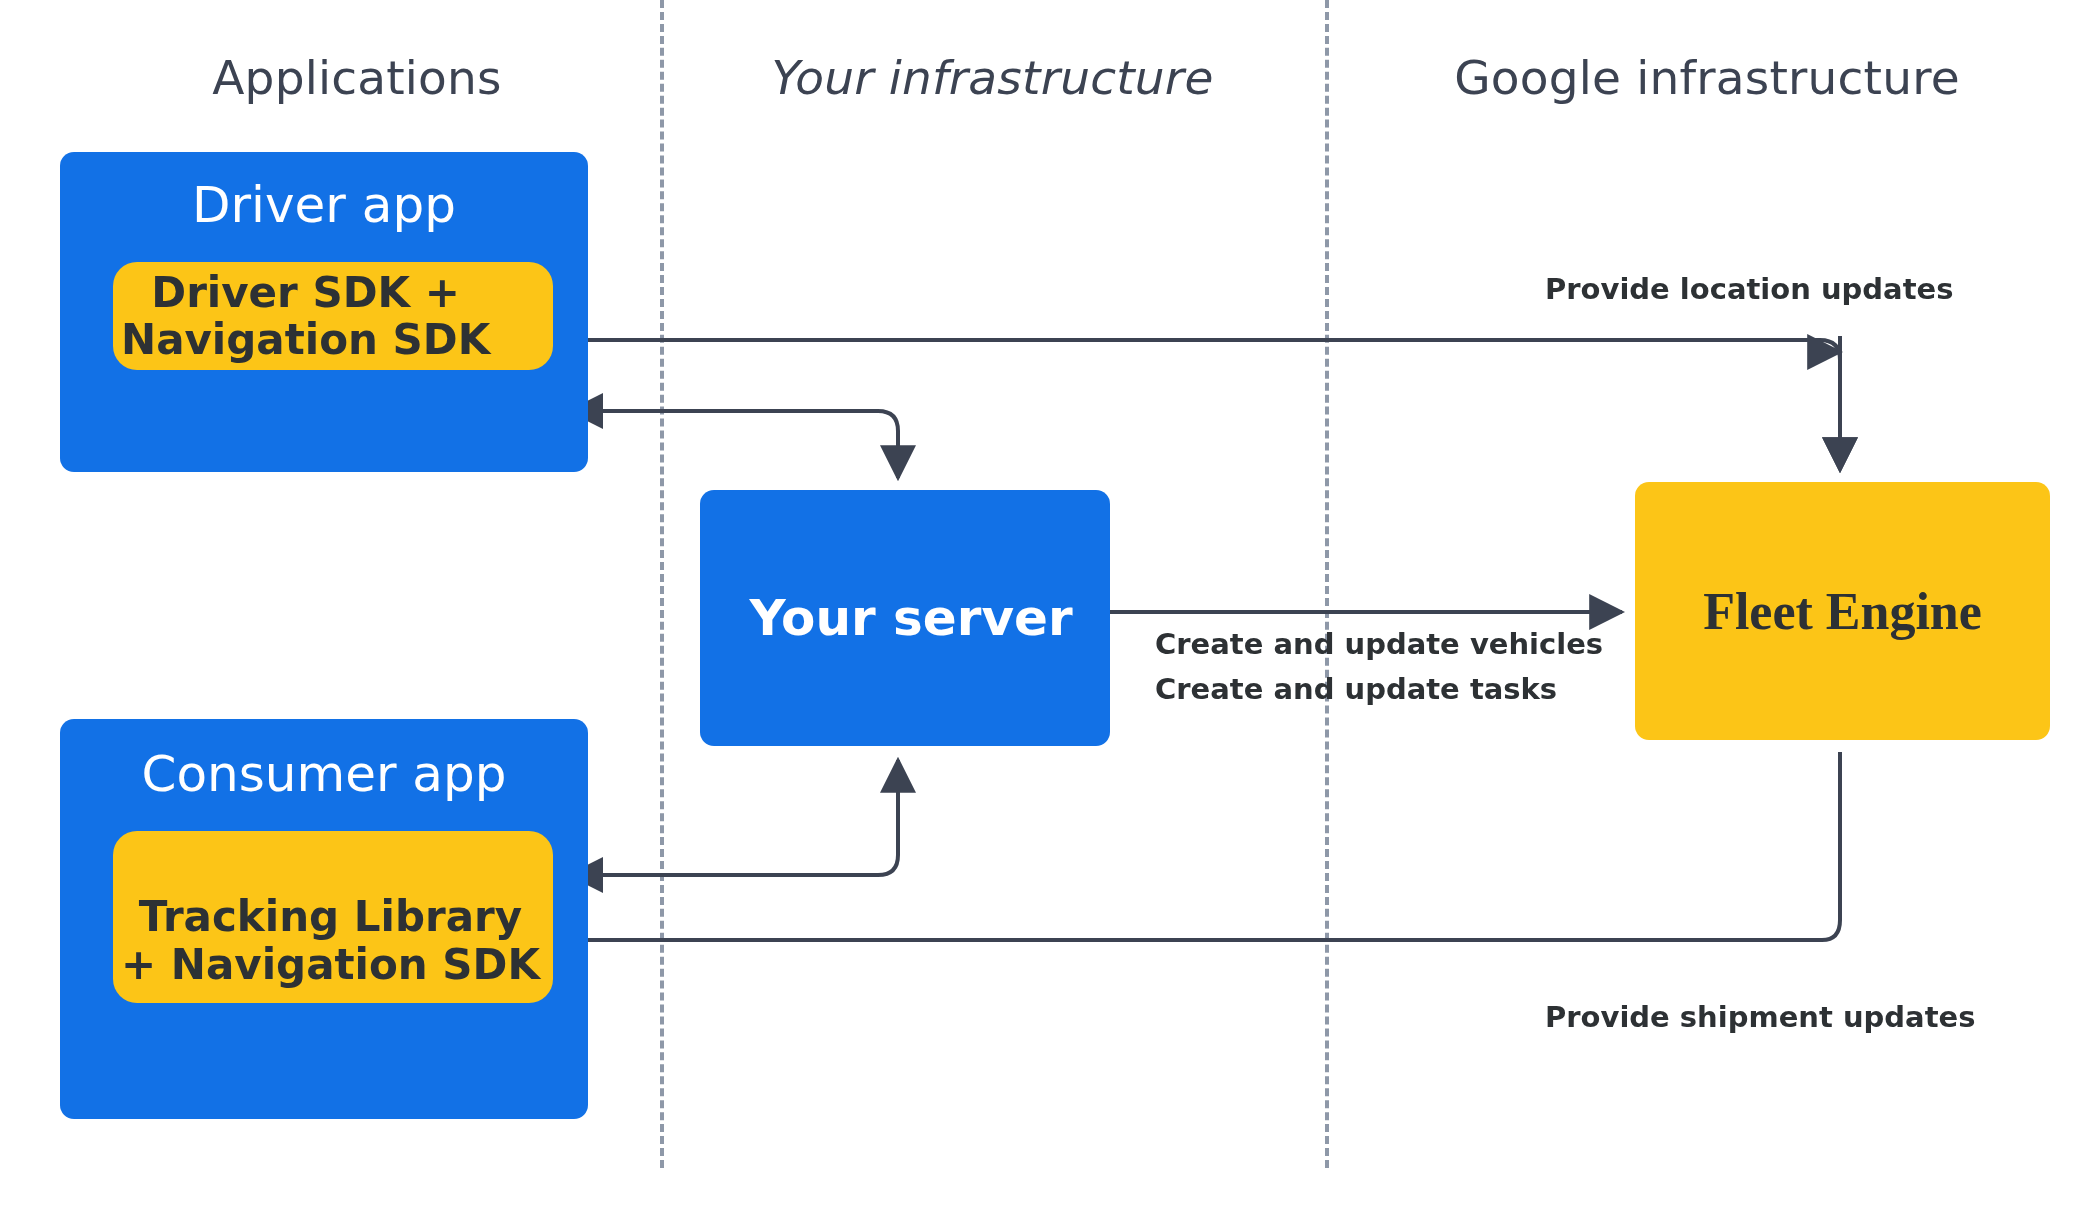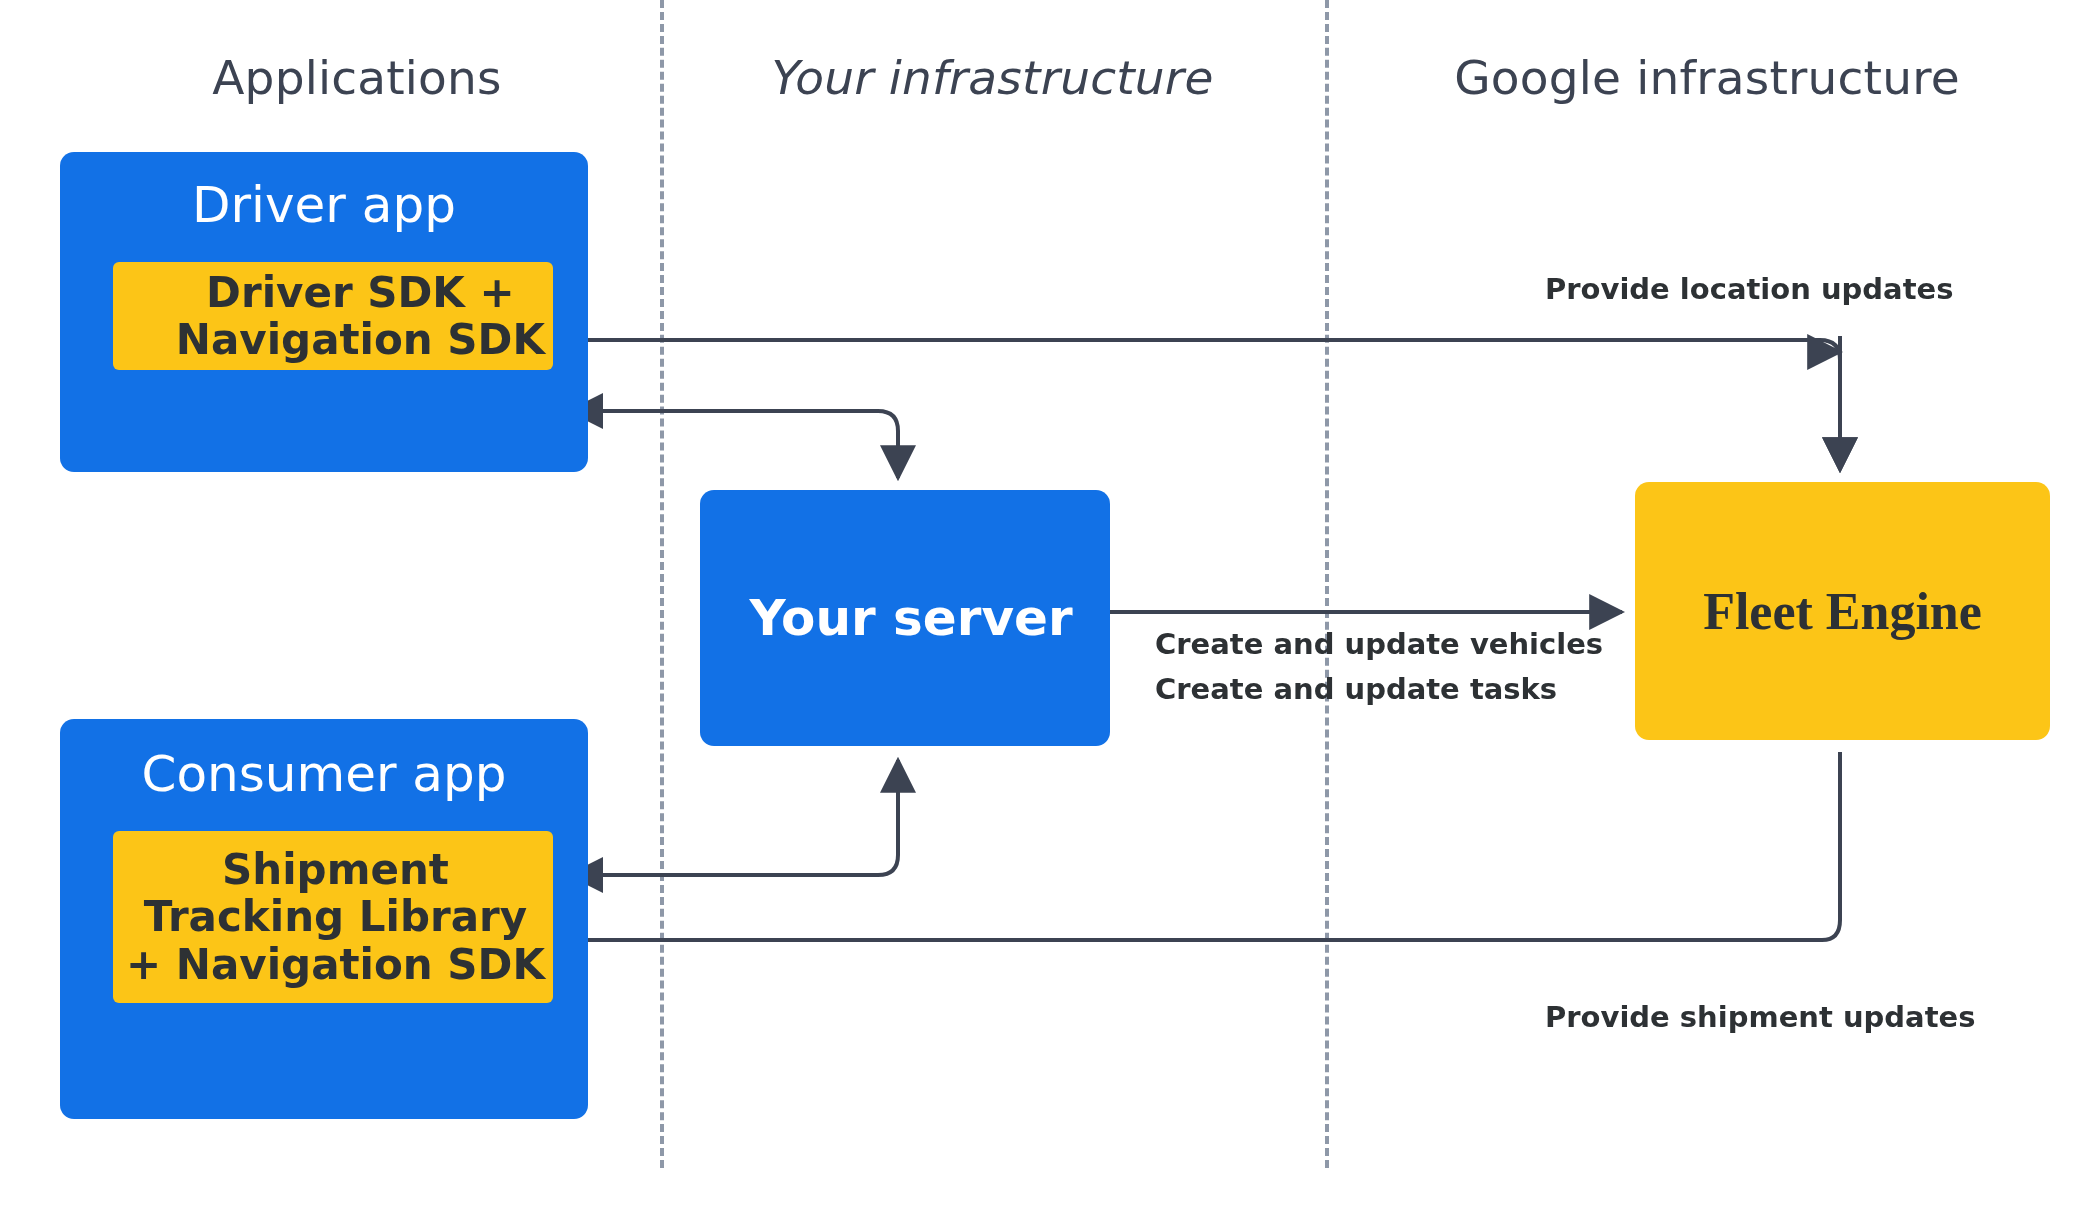--- a/index.html
+++ b/index.html
@@ -59,25 +59,25 @@
     text-align: center;
     color: #ffffff;
     font-weight: normal;
     font-size: 50px;
     white-space: nowrap;
     font-family: "DejaVu Sans", "Liberation Sans", sans-serif;
   }
   .sdk-box {
     position: absolute;
     background: #fcc517;
-    border-radius: 6px;
+    border-radius: 24px;
     box-sizing: border-box;
     display: flex;
     align-items: center;
-    justify-content: flex-end;
+    justify-content: flex-start;
     text-align: center;
   }
   .sdk-label {
     color: #2d3134;
     font-weight: bold;
     font-size: 42px;
     line-height: 1.12;
     font-family: "DejaVu Sans", "Liberation Sans", sans-serif;
     padding: 0 8px;
   }
@@ -207,21 +207,21 @@
         <span>Driver SDK +</span><br>
         <span>Navigation SDK</span>
       </div>
     </div>
   </div>
 
   <div class="app-box" id="consumer-app">
     <div class="app-title">Consumer app</div>
     <div class="sdk-box" id="consumer-sdk">
       <div class="sdk-label">
-        <span>Shipment</span><br>
+        <br>
         <span>Tracking Library</span><br>
         <span>+ Navigation SDK</span>
       </div>
     </div>
   </div>
 
   <div id="your-server">
     <div class="box-label">Your server</div>
   </div>
 

